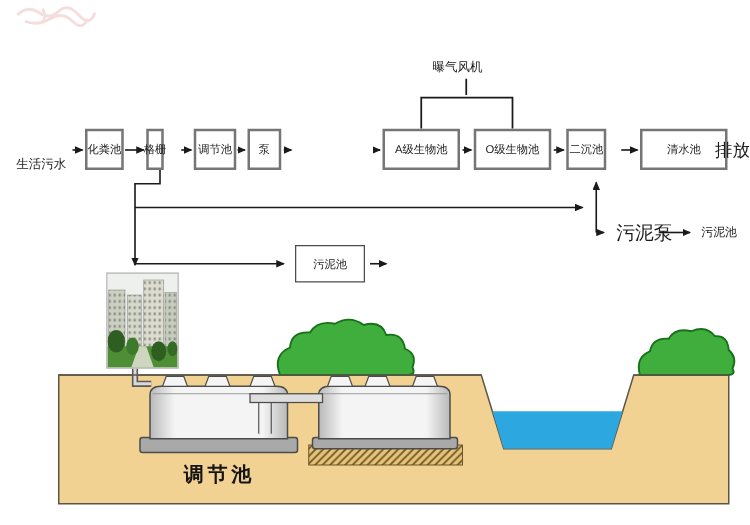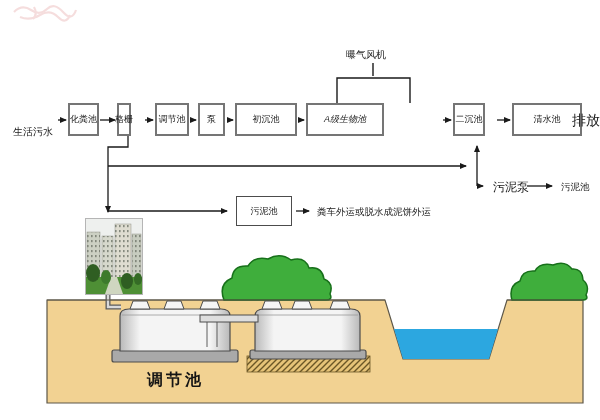--- a/index.html
+++ b/index.html
@@ -143,29 +143,28 @@
       <ellipse cx="52" cy="60" rx="4" ry="6" fill="#356b26"></ellipse>
     </svg>
   </div>
 
   <div class="lbl" style="left:13px;top:126px;font-size:10px;">生活污水</div>
 
   <div class="fbox" style="left:68px;width:31px;">化粪池</div>
   <div class="fbox" style="left:117px;width:14px;">格栅</div>
   <div class="fbox" style="left:155px;width:34px;">调节池</div>
   <div class="fbox" style="left:198px;width:27px;">泵</div>
-  <div class="fbox" style="left:235px;width:62px;">初沉池</div>
-  <div class="fbox" style="left:306px;width:78px;font-style:italic;">A级生物池</div>
+  <div class="fbox" style="left:306px;width:62px;">A级生物池</div>
+  <div class="fbox" style="left:379px;width:62px;">O级生物池</div>
   <div class="fbox" style="left:453px;width:32px;">二沉池</div>
   <div class="fbox" style="left:512px;width:70px;">清水池</div>
 
   <div class="lbl" style="left:572px;top:114px;font-size:14px;">排放</div>
 
   <div class="lbl" style="left:346px;top:49px;font-size:10px;">曝气风机</div>
 
-  <div class="lbl" style="left:493px;top:181px;font-size:12px;">污泥泵</div>
+  <div class="lbl" style="left:493px;top:181px;font-size:15px;">污泥泵</div>
   <div class="lbl" style="left:561px;top:181px;font-size:9.5px;">污泥池</div>
 
   <div class="sbox" style="left:236px;top:196px;width:56px;height:30px;">污泥池</div>
-  <div class="lbl" style="left:317px;top:206px;font-size:9.5px;">粪车外运或脱水成泥饼外运</div>
 
   <div id="ground-label">调节池</div>
 </div>
 
 </body></html>

